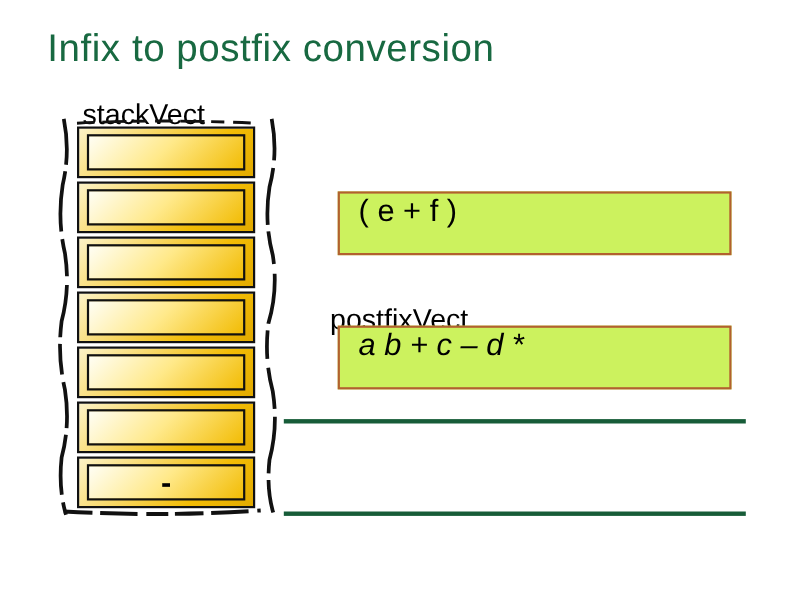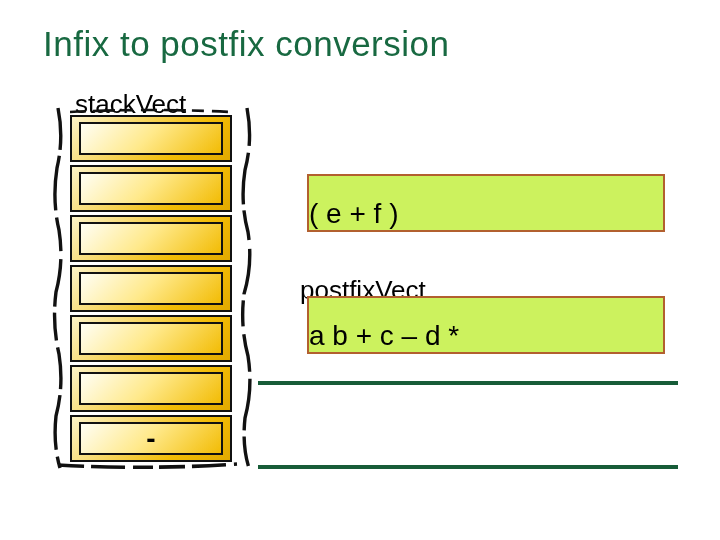--- a/index.html
+++ b/index.html
@@ -81,24 +81,25 @@
   
   .result-box {
     position: absolute;
     left: 307px;
     width: 358px;
     height: 58px;
     box-sizing: border-box;
     background: var(--result_box_fill, #CCF25E);
     border: 2px solid var(--result_box_border, #B2602F);
     display: flex;
-    align-items: flex-end;
+    align-items: flex-start;
+    padding-left: 17px;
   }
   .infix-box   { top: 174px; }
-  .postfix-box { top: 296px; }
+  .postfix-box { top: 296px; font-style: italic; }
   .result-text {
     font-size: 28px;
     color: #000000;
     white-space: nowrap;
   }
 
   
   .divider {
     position: absolute;
     left: 258px;

